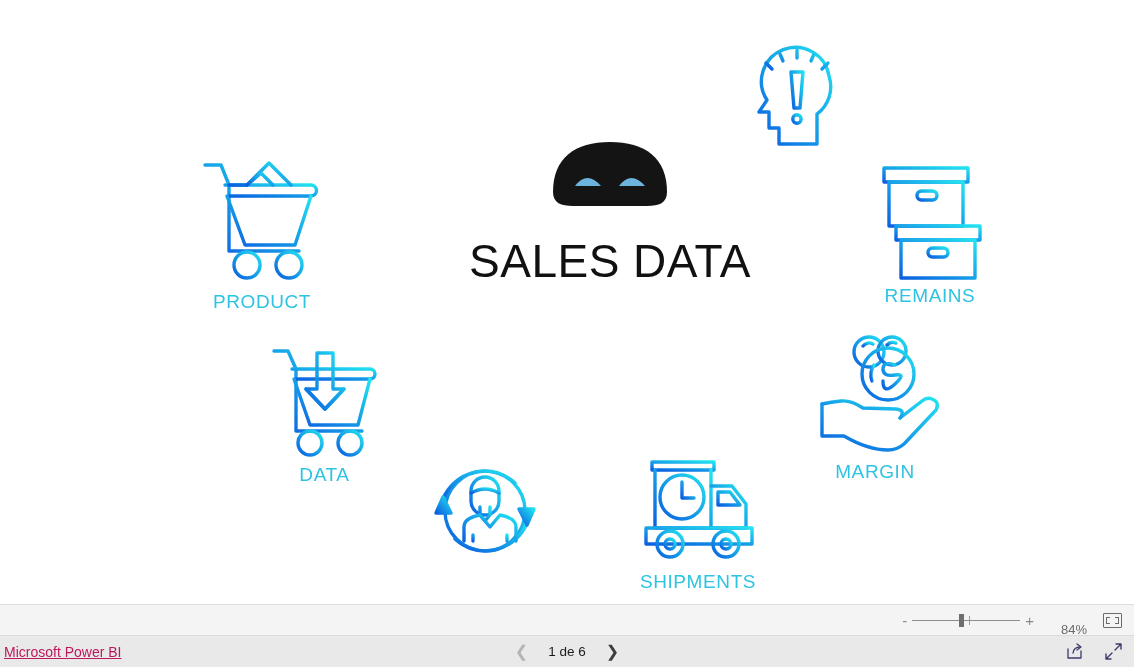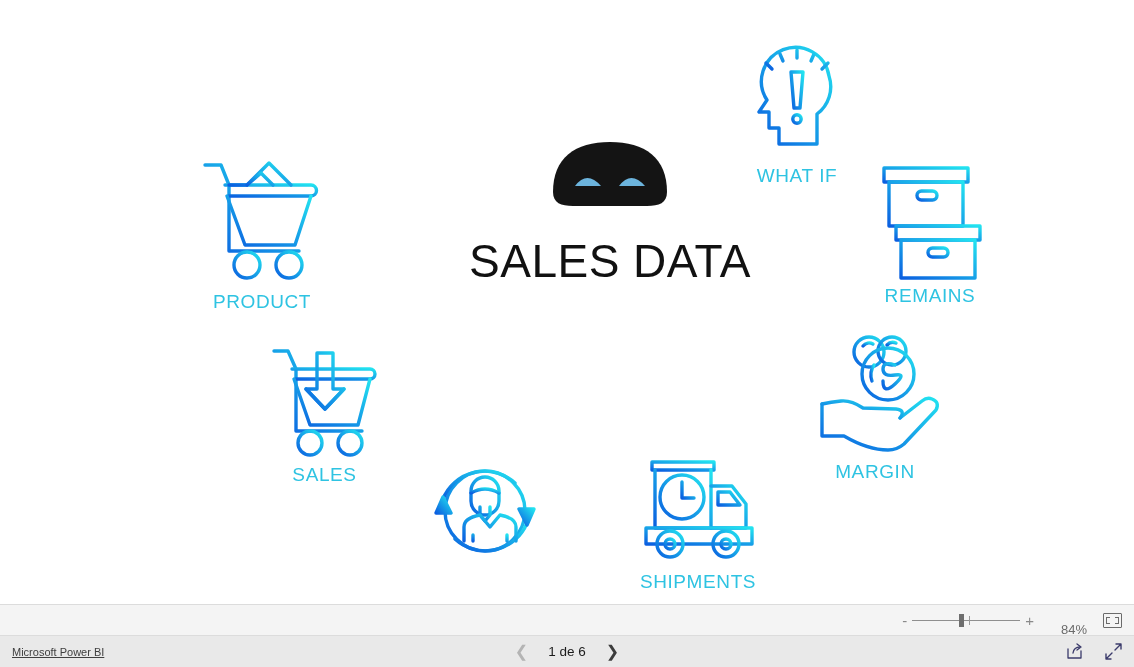--- a/index.html
+++ b/index.html
@@ -51,21 +51,21 @@
   }
   .zm-fit::before { left: 2px; border-left: 1px solid #6b6b6b; }
   .zm-fit::after { right: 2px; border-right: 1px solid #6b6b6b; }
 
   
   #navbar {
     position: absolute; left: 0; top: 636px; width: 1134px; height: 31px;
     background: #e9e9e9; display: flex; align-items: center;
   }
   #pbi-link {
-    position: absolute; left: 12px; font-size: 11px; color: #404040;
+    position: absolute; left: 4px; font-size: 14px; color: #be185d;
     text-decoration: underline; white-space: nowrap;
   }
   #pager { position: absolute; left: 0; right: 0; display: flex; align-items: center;
            justify-content: center; gap: 20px; }
   .chev { font-size: 16px; line-height: 1; user-select: none; }
   .chev.dim { color: #b4b4b4; }
   .chev.on { color: #3c3c3c; }
   #pager .lbl { font-size: 13.5px; color: #1b1b1b; white-space: nowrap; }
   #nav-right { position: absolute; right: 12px; display: flex; align-items: center; gap: 22px; }
   .nv-ic { width: 17px; height: 17px; color: #3b3b6b; }
@@ -94,21 +94,20 @@
 
     <div class="node" style="left:722px; top:42px; width:150px;">
       <div class="art" style="width:104px;height:122px;">
         <svg viewBox="0 0 104 122" width="104" height="122" fill="none" stroke="url(#g1)" stroke-width="3.4" stroke-linejoin="round" stroke-linecap="round">
           <path d="M84 34 a34 34 0 1 0 -62 24 L14 70 L24 70 L24 86 L34 86 L34 102 L72 102 L72 72 a34 34 0 0 0 12 -38"></path>
           <path d="M52 16 L52 8 M38 19 L35 12 M66 19 L69 12 M27 27 L21 21 M77 27 L83 21"></path>
           <path d="M46 30 L58 30 L55 66 L49 66 Z"></path>
           <circle cx="52" cy="77" r="4.2"></circle>
         </svg>
       </div>
-      <div class="cap">WHAT IF</div>
     </div>
 
     <div class="node" style="left:855px; top:162px; width:150px;">
       <div class="art" style="width:124px;height:122px;">
         <svg viewBox="0 0 124 122" width="124" height="122" fill="none" stroke="url(#g1)" stroke-width="3.4" stroke-linejoin="round" stroke-linecap="round">
           <rect x="16" y="6" width="84" height="14"></rect>
           <rect x="21" y="20" width="74" height="44"></rect>
           <rect x="49" y="29" width="20" height="9" rx="4.5"></rect>
           <path d="M24 54 L92 54" stroke-width="5" stroke-dasharray="4 5"></path>
           <rect x="28" y="64" width="84" height="14"></rect>
@@ -184,21 +183,21 @@
           <path d="M28 34 L44 80 L92 80 L104 34"></path>
           <path d="M33 68 L76 68 M84 68 L90 68" stroke-width="4.4"></path>
           <circle cx="44" cy="98" r="12"></circle>
           <circle cx="84" cy="98" r="12"></circle>
           <path d="M56 98 L72 98" stroke-width="4"></path>
           <path d="M59 8 L59 50"></path>
           <path d="M40 44 L59 64 L78 44" stroke-width="3.6"></path>
           <path d="M51 8 L51 44 L40 44 L59 64 L78 44 L67 44 L67 8 Z"></path>
         </svg>
       </div>
-      <div class="cap">SALES</div>
+      <div class="cap">DATA</div>
     </div>
 
     <div class="node" style="left:187px; top:155px; width:150px;text-align:center;">
       <div class="art" style="width:135px;height:135px;">
         <svg viewBox="0 0 135 135" width="135" height="135" fill="none" stroke="url(#g1)" stroke-width="3.4" stroke-linejoin="round" stroke-linecap="round">
           <path d="M10 10 L26 10 L34 30 L34 96 L104 96"></path>
           <path d="M30 30 L116 30 a5.5 5.5 0 0 1 0 11 L34 41"></path>
           <path d="M32 41 L50 90 L100 90 L116 41"></path>
           <path d="M34 30 L52 30 L74 8 L96 30"></path>
           <path d="M52 30 L66 18 L78 30"></path>

